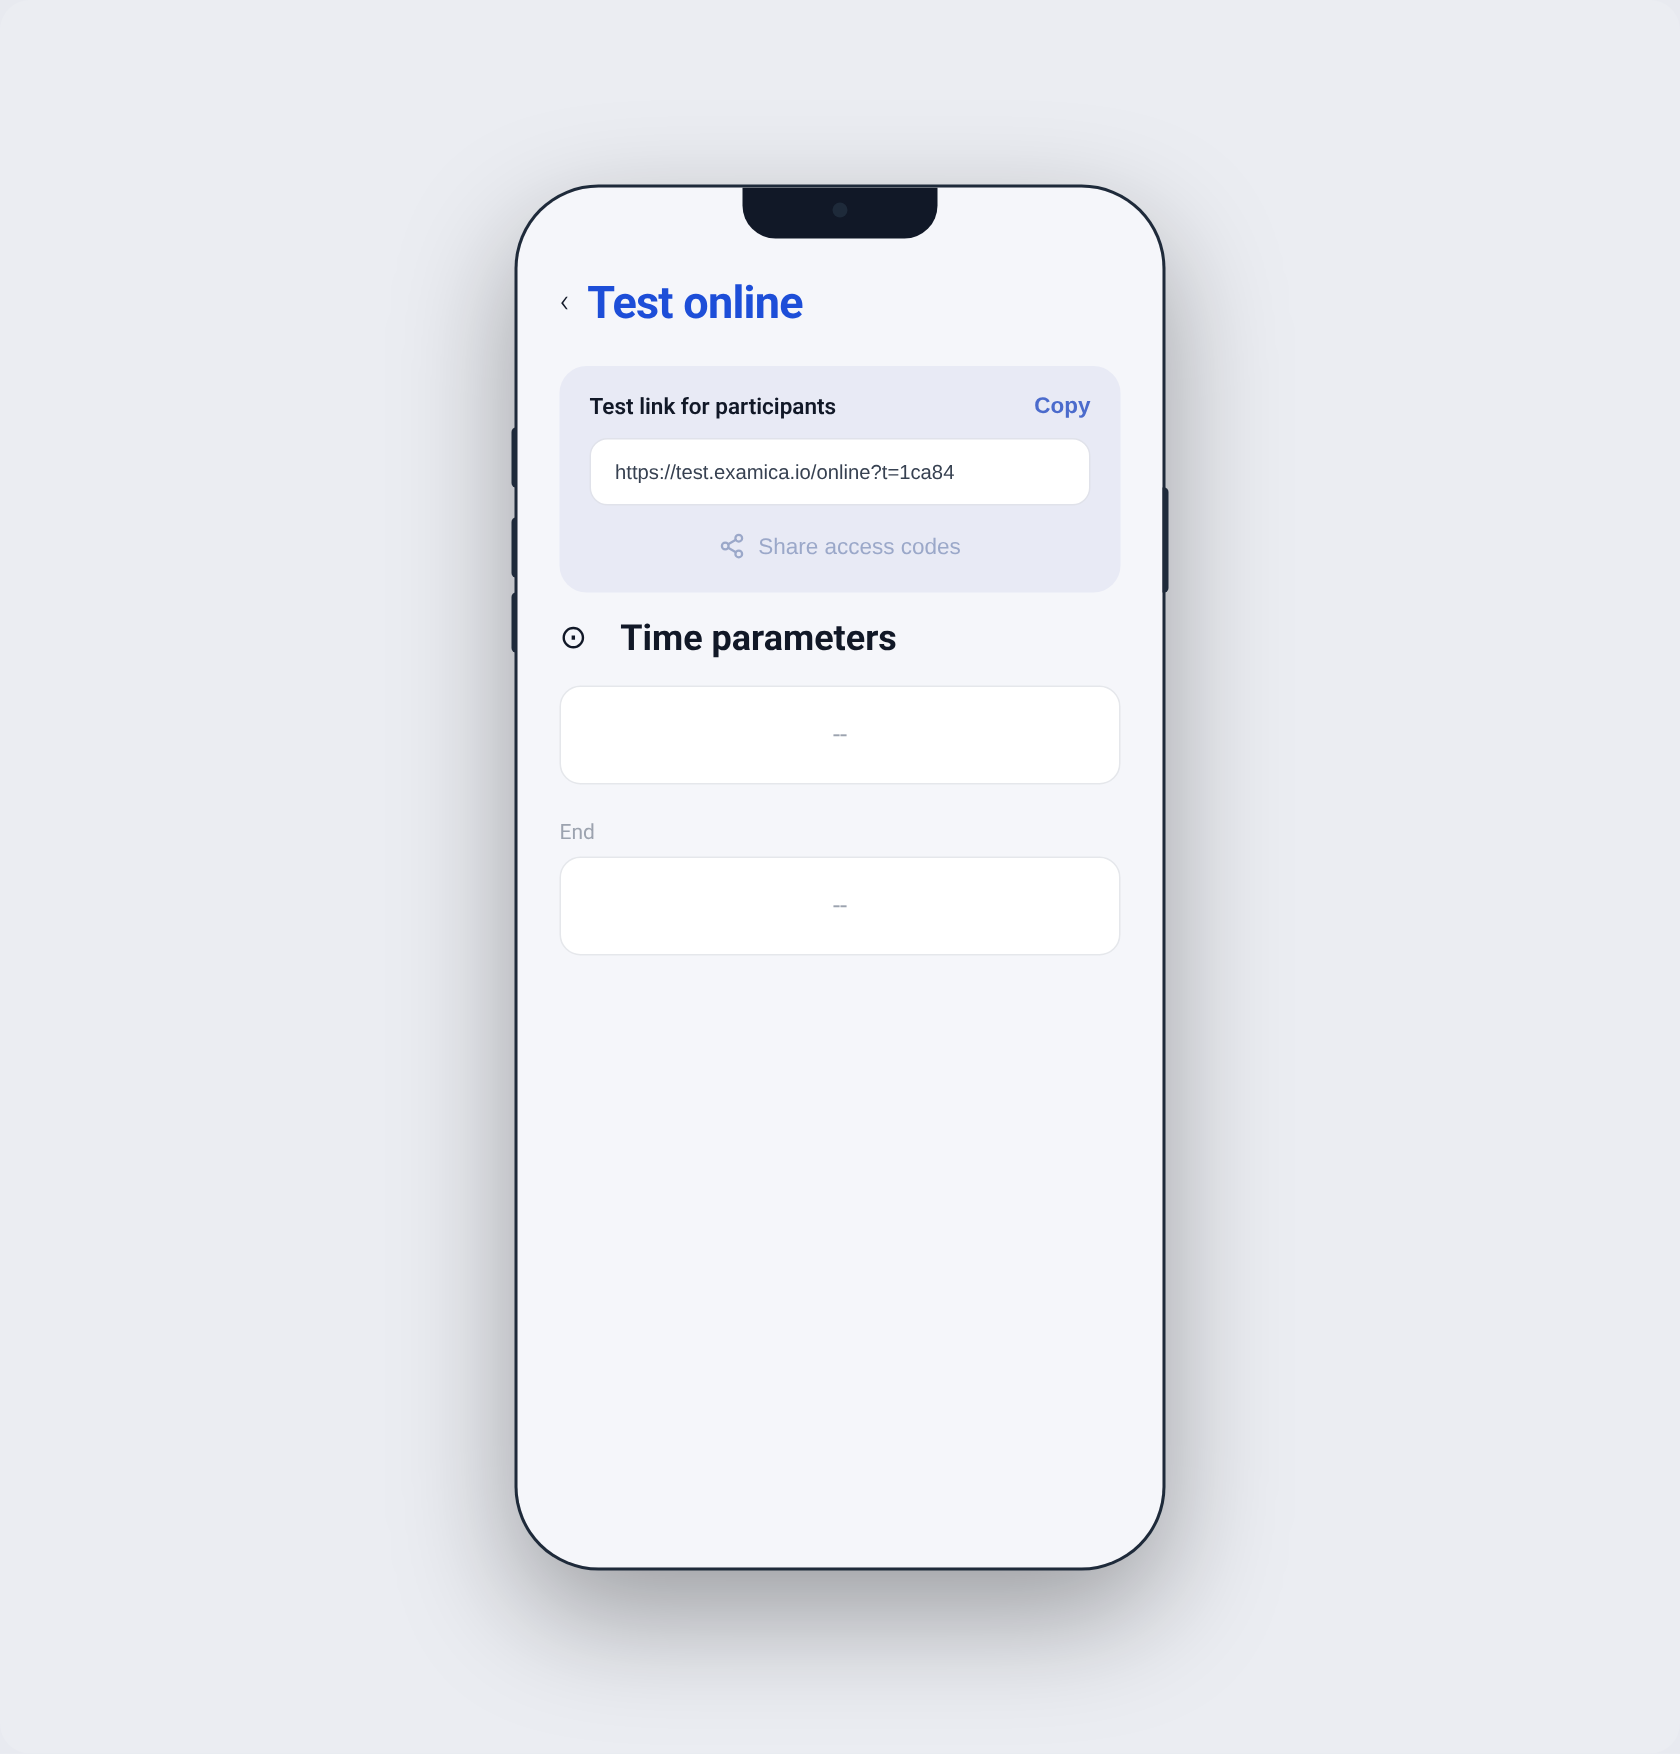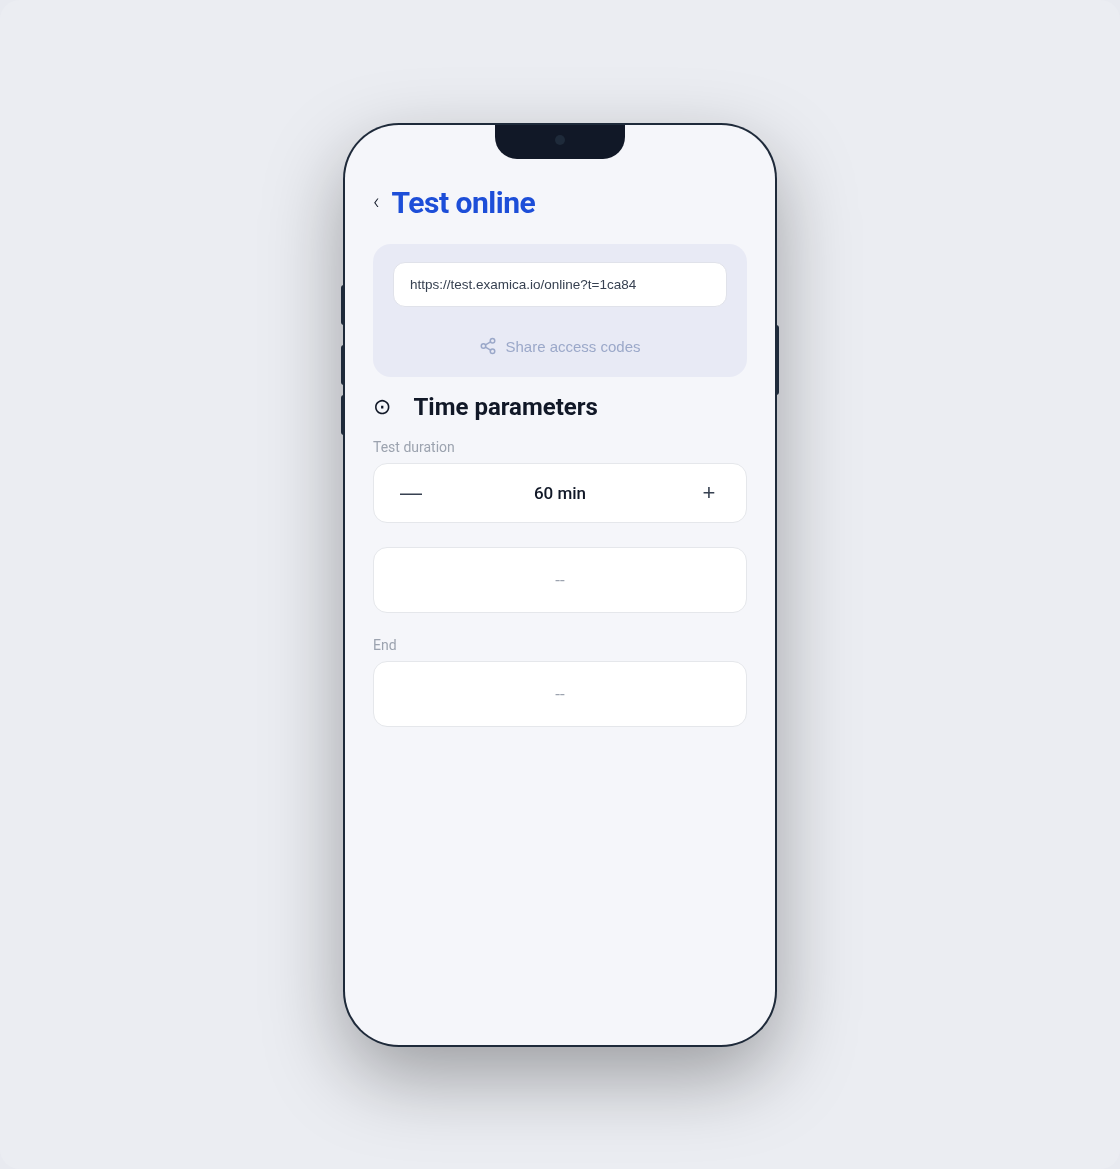--- a/index.html
+++ b/index.html
@@ -167,21 +167,21 @@
     }
 
     .url-input {
       background: #ffffff;
       border: 1.5px solid #e0e2ea;
       border-radius: 12px;
       padding: 14px 16px;
       font-size: 13.5px;
       color: #374151;
       width: 100%;
-      margin-bottom: 26px;
+      margin-bottom: 14px;
       outline: none;
     }
 
     .share-access-btn {
       display: flex;
       align-items: flex-end;
       justify-content: center;
       gap: 8px;
       width: 100%;
       background: none;
@@ -329,47 +329,43 @@
       </div>
 
       <div class="screen-content">
 
         <div class="header">
           <span class="back-btn">‹</span>
           <h1 class="page-title">Test online</h1>
         </div>
 
         <div class="test-link-card">
+          <div class="card-header">
+            <span class="card-title">Test link for participants</span>
+            <button class="copy-btn">Copy</button>
+          </div>
           <input class="url-input" type="text" readonly="" value="https://test.examica.io/online?t=1ca84" style="">
           <button class="share-access-btn">
             <svg class="share-icon" viewBox="0 0 24 24" fill="none" stroke="currentColor" stroke-width="2" stroke-linecap="round" stroke-linejoin="round">
               <circle cx="18" cy="5" r="3"></circle>
               <circle cx="6" cy="12" r="3"></circle>
               <circle cx="18" cy="19" r="3"></circle>
               <line x1="8.59" y1="13.51" x2="15.42" y2="17.49"></line>
               <line x1="15.41" y1="6.51" x2="8.59" y2="10.49"></line>
             </svg>
             <span>Share access codes</span>
           </button>
         </div>
 
 
         <div class="section-header">
           <span class="clock-icon">⊙</span>
           <h2 class="section-title">Time parameters</h2>
         </div>
 
-        <div class="field-group">
-          <div class="field-label">Test duration</div>
-          <div class="duration-control">
-            <button class="minus-btn">—</button>
-            <span class="duration-value">60 min</span>
-            <button class="plus-btn">+</button>
-          </div>
-        </div>
 
         <div class="field-group">
           <div class="time-field">
             <span class="time-placeholder">--</span>
           </div>
         </div>
 
         <div class="field-group">
           <div class="field-label">End</div>
           <div class="time-field">

